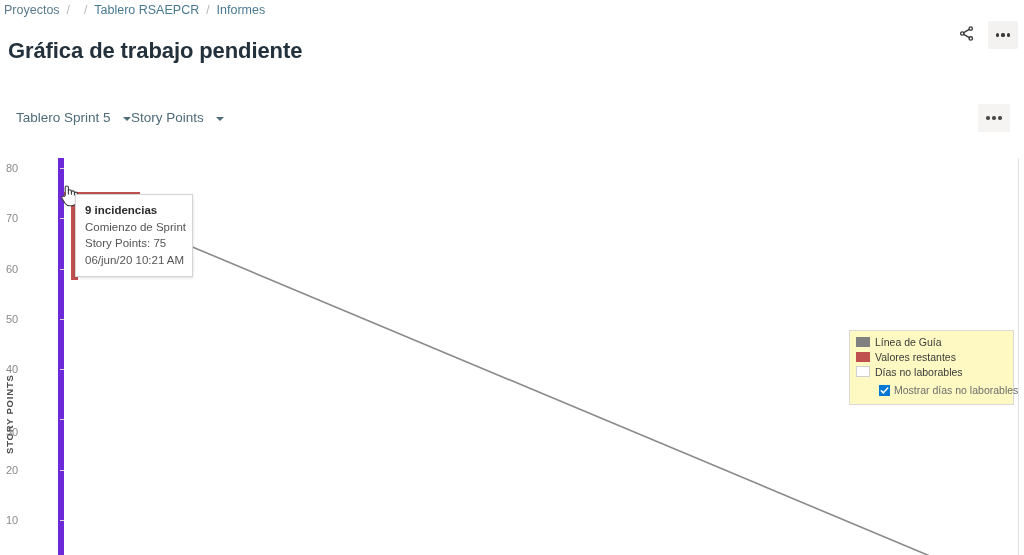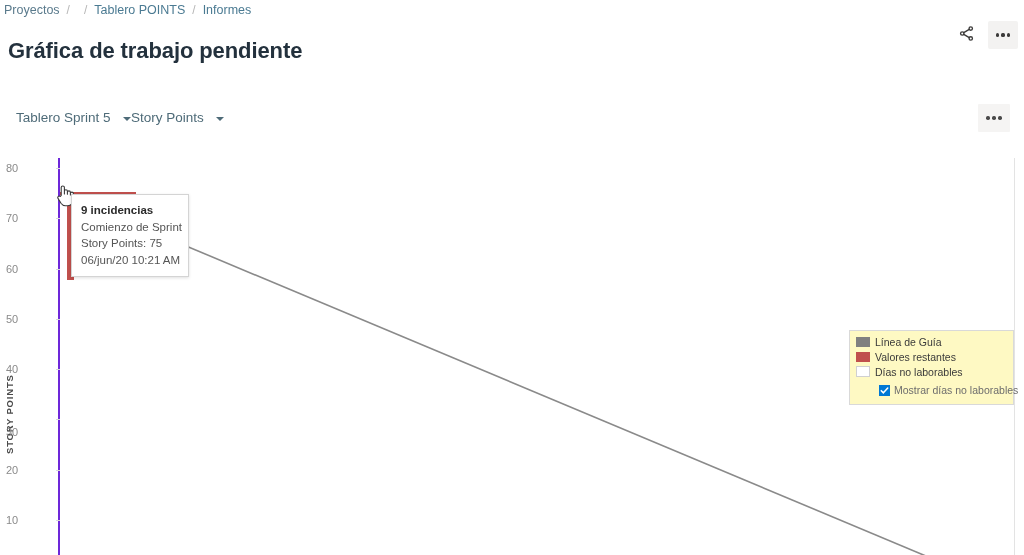--- a/index.html
+++ b/index.html
@@ -85,21 +85,21 @@
 
   .ytick {
     position: absolute; right: 0; width: 46px;
     text-align: left; font-size: 11px; color: #8a8a8a;
     transform: translateY(-50%);
   }
   .ytick-holder { position: absolute; left: 0px; top: 0; width: 52px; height: 397px; }
 
   .plot {
     position: absolute; left: 58px; top: 0; right: 12px; height: 397px;
-    border-left: 2px solid #6d28d9;
+    border-left: 6px solid #6d28d9;
   }
   .tickmark {
     position: absolute; left: -4px; width: 4px;
     border-top: 1px solid #d8d8d8;
   }
   .right-rule {
     position: absolute; left: 954px; top: 0; width: 1px; height: 397px;
     background: #e3e3e3;
   }
 
@@ -160,21 +160,21 @@
 </style>
 </head>
 <body>
 
 <div id="app">
 
   <nav class="breadcrumb">
     <a class="crumb first" href="#">Proyectos</a>
     <span class="crumb-sep">/</span>
     <span class="crumb-sep">/</span>
-    <a class="crumb" href="#">Tablero POINTS</a>
+    <a class="crumb" href="#">Tablero RSAEPCR</a>
     <span class="crumb-sep">/</span>
     <a class="crumb" href="#">Informes</a>
   </nav>
 
   <h1 class="page-title">Gráfica de trabajo pendiente</h1>
 
   <div class="header-actions">
     <button class="icon-btn">
       <span>
         <svg width="17" height="17" viewBox="0 0 24 24" fill="none" stroke="#3b3a39" stroke-width="1.9" stroke-linecap="round" stroke-linejoin="round">

